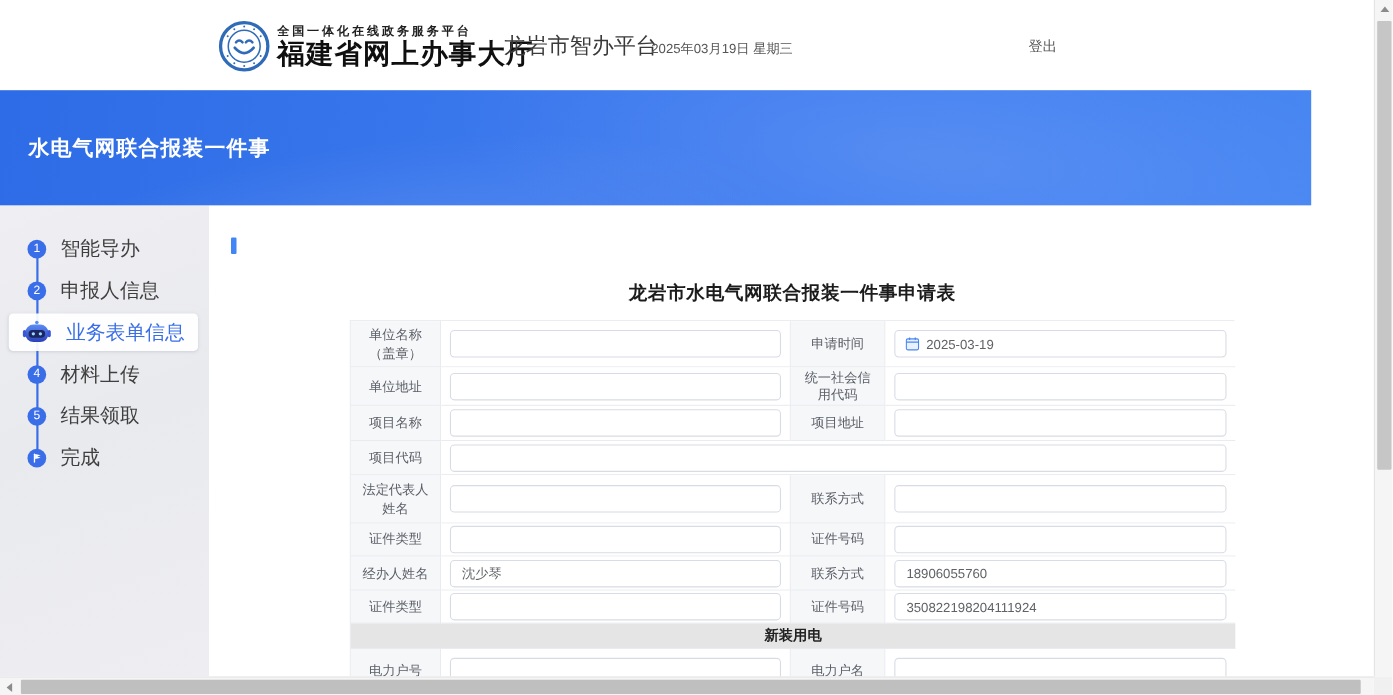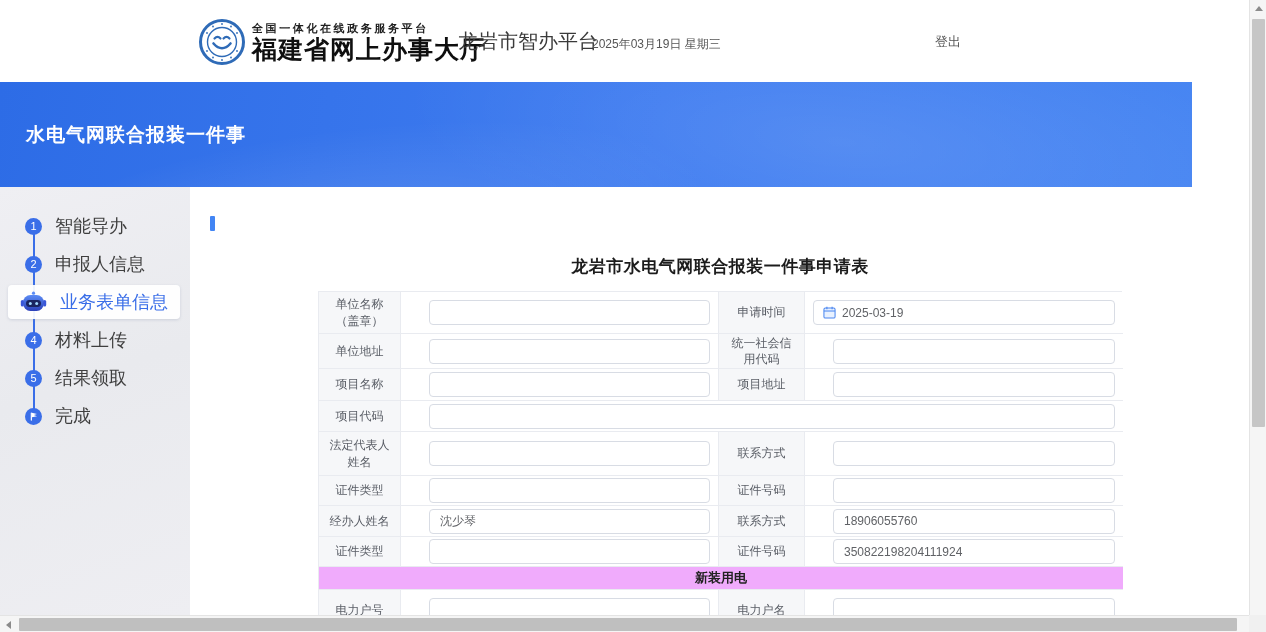--- a/index.html
+++ b/index.html
@@ -51,26 +51,26 @@
 
   
   .form-table { position:absolute; left:128px; top:104px; width:804px;
     display:grid; grid-template-columns:82px 318px 86px 318px;
     border:1px solid #e9ebf0; border-bottom:none; background:#fff; }
   .cell { border-right:1px solid #e9ebf0; border-bottom:1px solid #e9ebf0; display:flex; align-items:center; }
   .cell.lastcol { border-right:none; }
   .cell.lbl { background:#f6f7f9; justify-content:center; text-align:center;
     font-size:12px; color:#5a5e66; white-space:pre-line; line-height:1.35; padding:2px 6px; }
   .cell.ipt { padding:0 8px; background:#fff; }
-  .cell.section { grid-column:1 / span 4; justify-content:center; background:#f0abfc;
+  .cell.section { grid-column:1 / span 4; justify-content:center; background:#e5e5e5;
     font-size:13px; font-weight:bold; color:#222;text-align:right; }
   .h42{height:42px} .h35{height:35px} .h32{height:32px} .h31{height:31px}
   .h44{height:44px} .h30{height:30px} .h23{height:23px}
   .tinput { width:100%; height:25px; border:1px solid #d8dce4; border-radius:4px; background:#fff;
-    font-family:"Liberation Sans", sans-serif; font-size:12px; color:#606266; padding:0 10px; outline:none;margin-left:20px; }
+    font-family:"Liberation Sans", sans-serif; font-size:12px; color:#606266; padding:0 10px; outline:none; }
   .datebox { width:100%; height:25px; border:1px solid #d8dce4; border-radius:4px; background:#fff;
     display:flex; align-items:center; padding:0 9px; gap:6px; font-size:12px; color:#606266; }
 
   
   .v-scroll { position:absolute; right:0; top:0; width:17px; height:615px; background:#f5f5f5; border-left:1px solid #e4e4e4; }
   .v-btn { position:absolute; left:0; width:17px; height:17px; display:flex; align-items:center; justify-content:center; cursor:pointer; }
   .tri-up { width:0; height:0; border-left:4px solid transparent; border-right:4px solid transparent; border-bottom:5px solid #8b8b8b; }
   .v-thumb { position:absolute; left:2px; top:19px; width:13px; height:408px; background:#c6c6c6; border-radius:1px; cursor:grab; }
   .h-scroll { position:absolute; left:0; bottom:0; width:1249px; height:17px; background:#f5f5f5; border-top:1px solid #e4e4e4; }
   .h-btn { position:absolute; top:0; width:17px; height:17px; display:flex; align-items:center; justify-content:center; cursor:pointer; }

